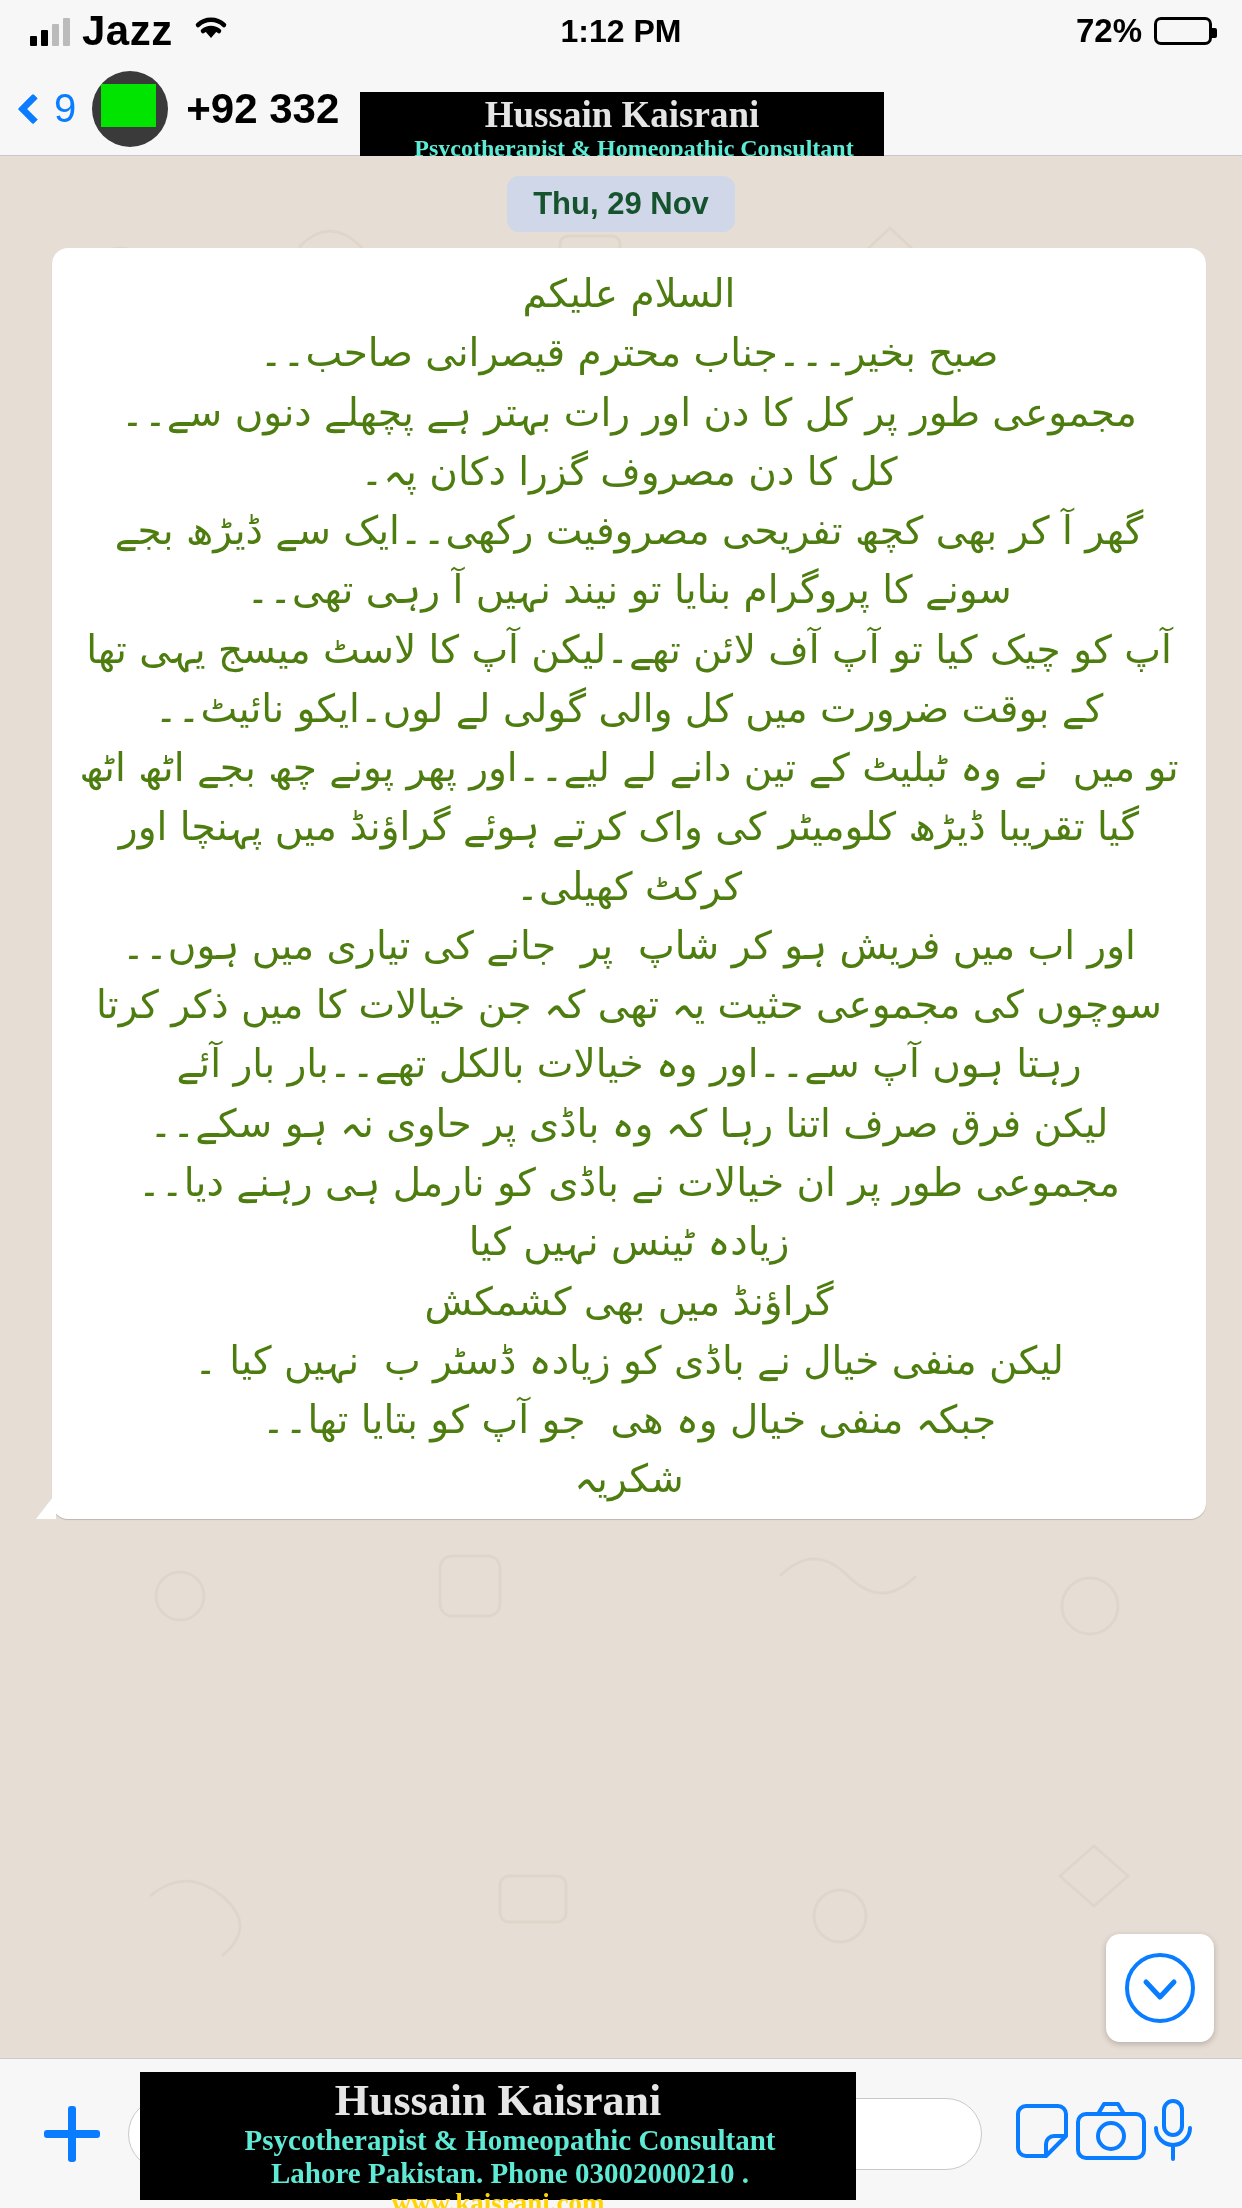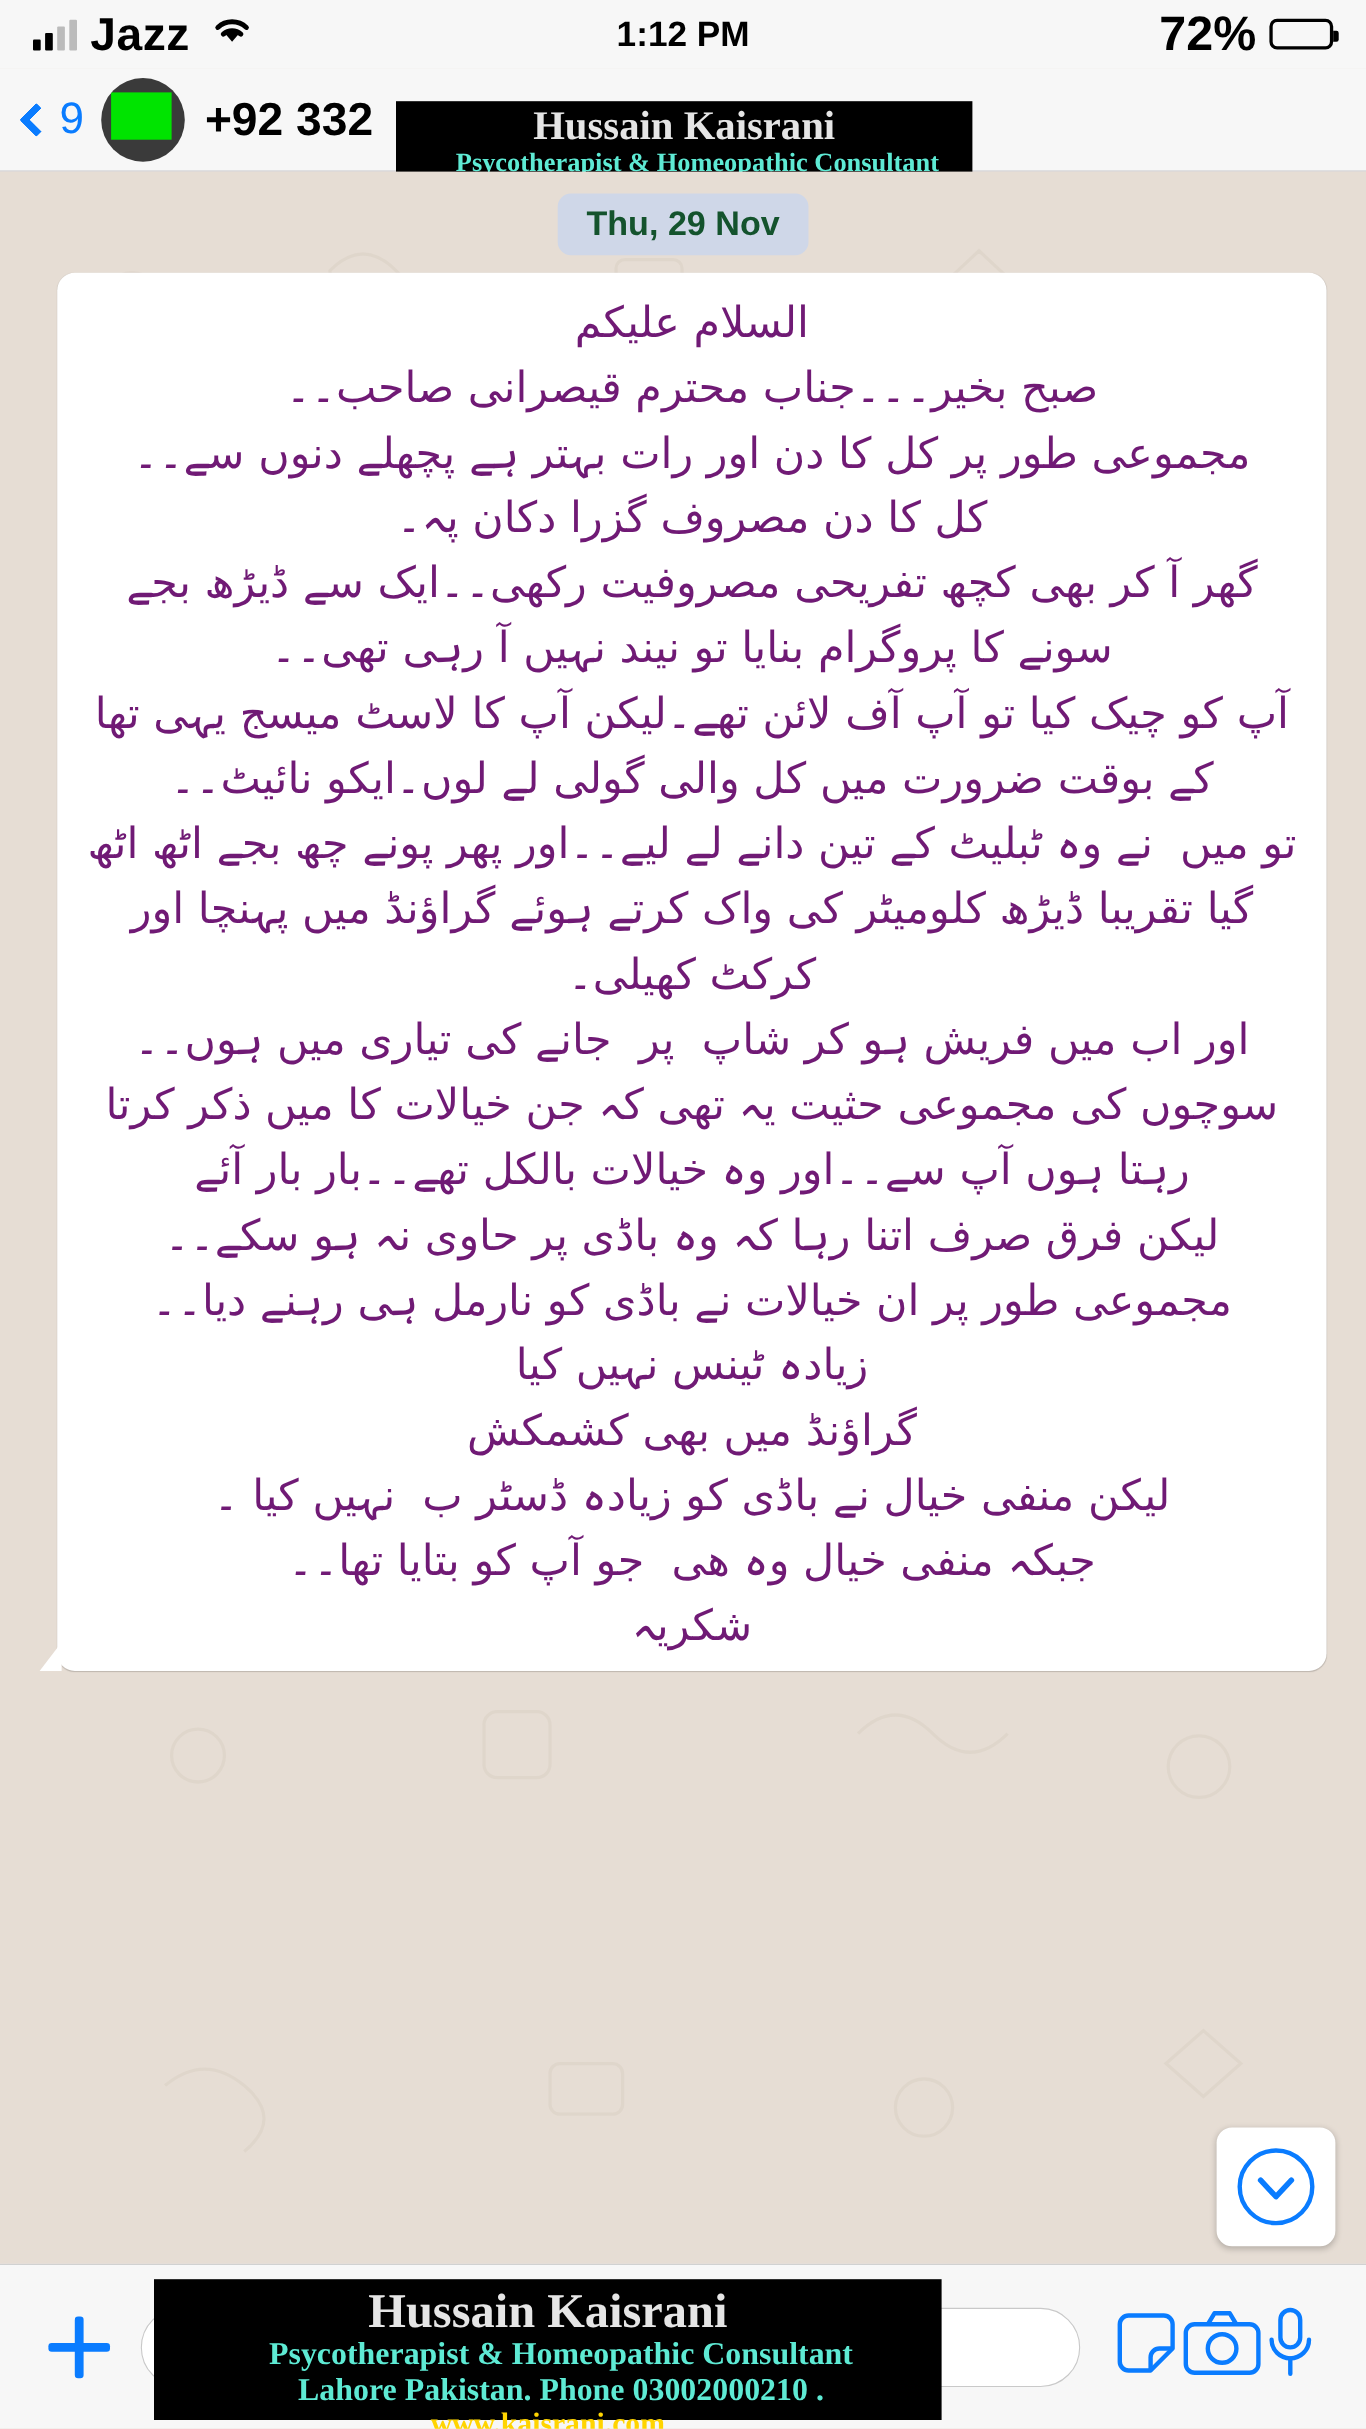--- a/index.html
+++ b/index.html
@@ -39,21 +39,21 @@
   .signal-bars i:nth-child(4) { height: 28px; background: #bbb; }
   .carrier { font-size: 42px; font-weight: bold; letter-spacing: 0.5px; }
   .wifi-icon { margin-left: 6px; }
   .sb-center {
     position: absolute; left: 0; right: 0; text-align: center;
     font-size: 32px; font-weight: bold;
     pointer-events: none;
   }
   .sb-right {
     margin-left: auto; display: flex; align-items: center; gap: 12px;
-    font-size: 44px; font-weight: bold;
+    font-size: 33px; font-weight: bold;
   }
   .battery {
     width: 58px; height: 28px; border: 3px solid #000; border-radius: 7px;
     position: relative; padding: 3px;
   }
   .battery::after {
     content: ""; position: absolute; right: -8px; top: 8px;
     width: 5px; height: 10px; background: #000; border-radius: 0 2px 2px 0;
   }
   .battery .fill { height: 100%; background: #000; border-radius: 2px; width: 72%; }
@@ -163,21 +163,21 @@
     border-style: solid;
     border-width: 0 0 26px 20px;
     border-color: transparent transparent #ffffff transparent;
   }
   .msg-text {
     direction: rtl;
     text-align: center;
     font-family: "DejaVu Sans", sans-serif;
     font-size: 39px;
     line-height: 1.52;
-    color: #701a75;
+    color: #4d7c0f;
     white-space: pre-wrap;
     word-wrap: break-word;
   }
   .msg-meta {
     text-align: right;
     font-size: 27px;
     color: #9a9a9a;
     margin-top: 6px;
     padding-right: 4px;
   }

